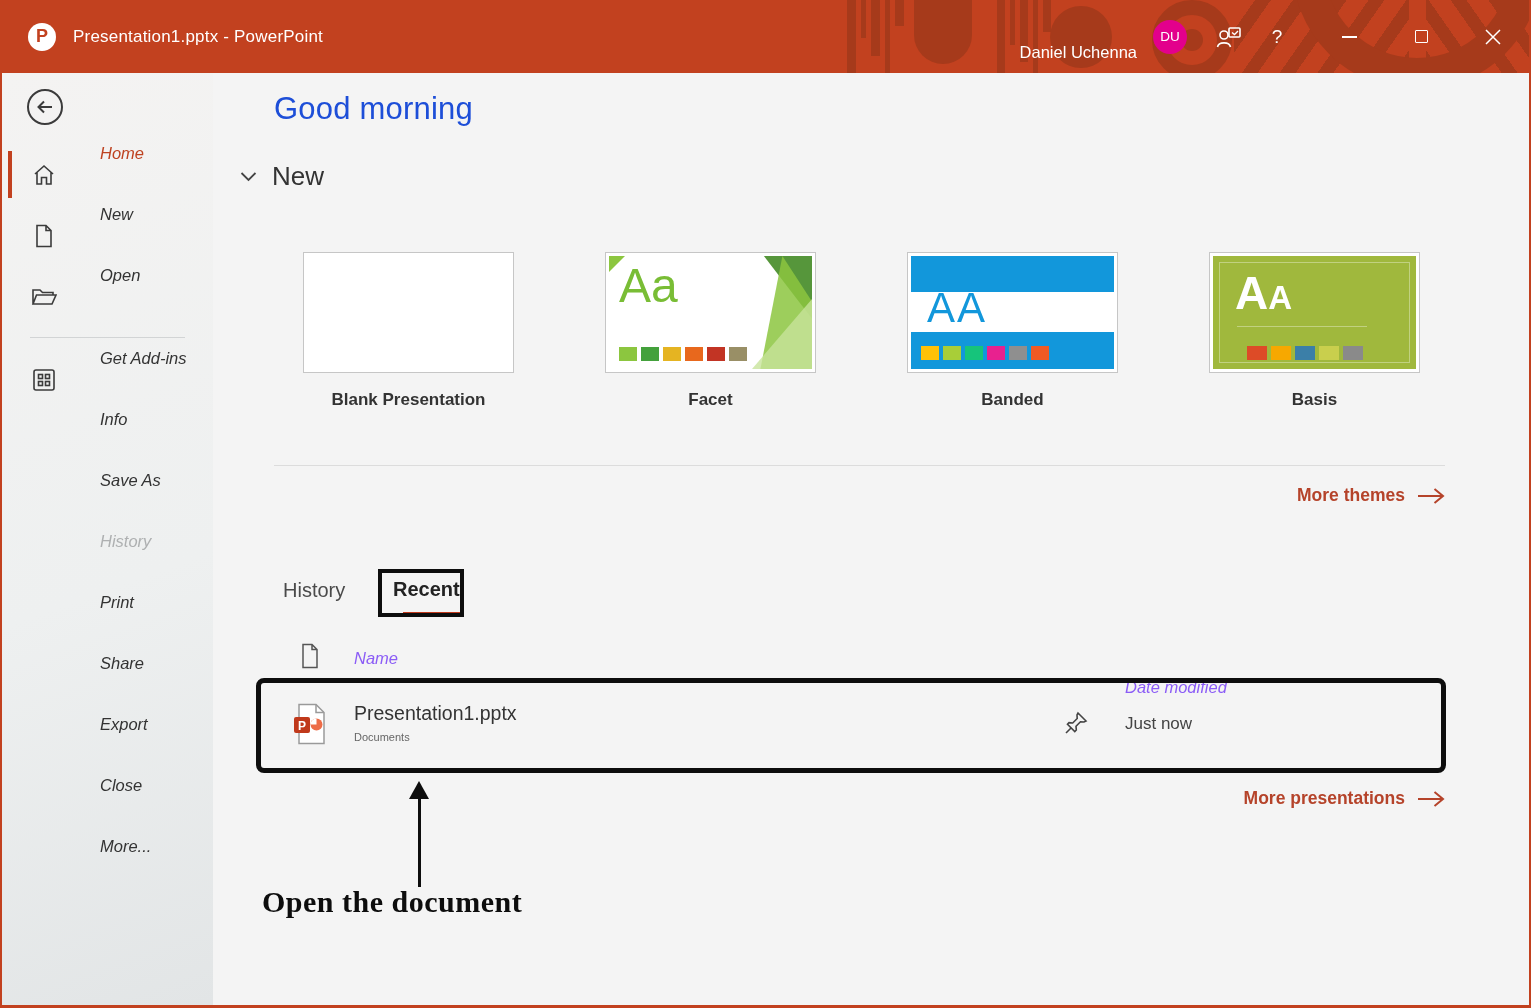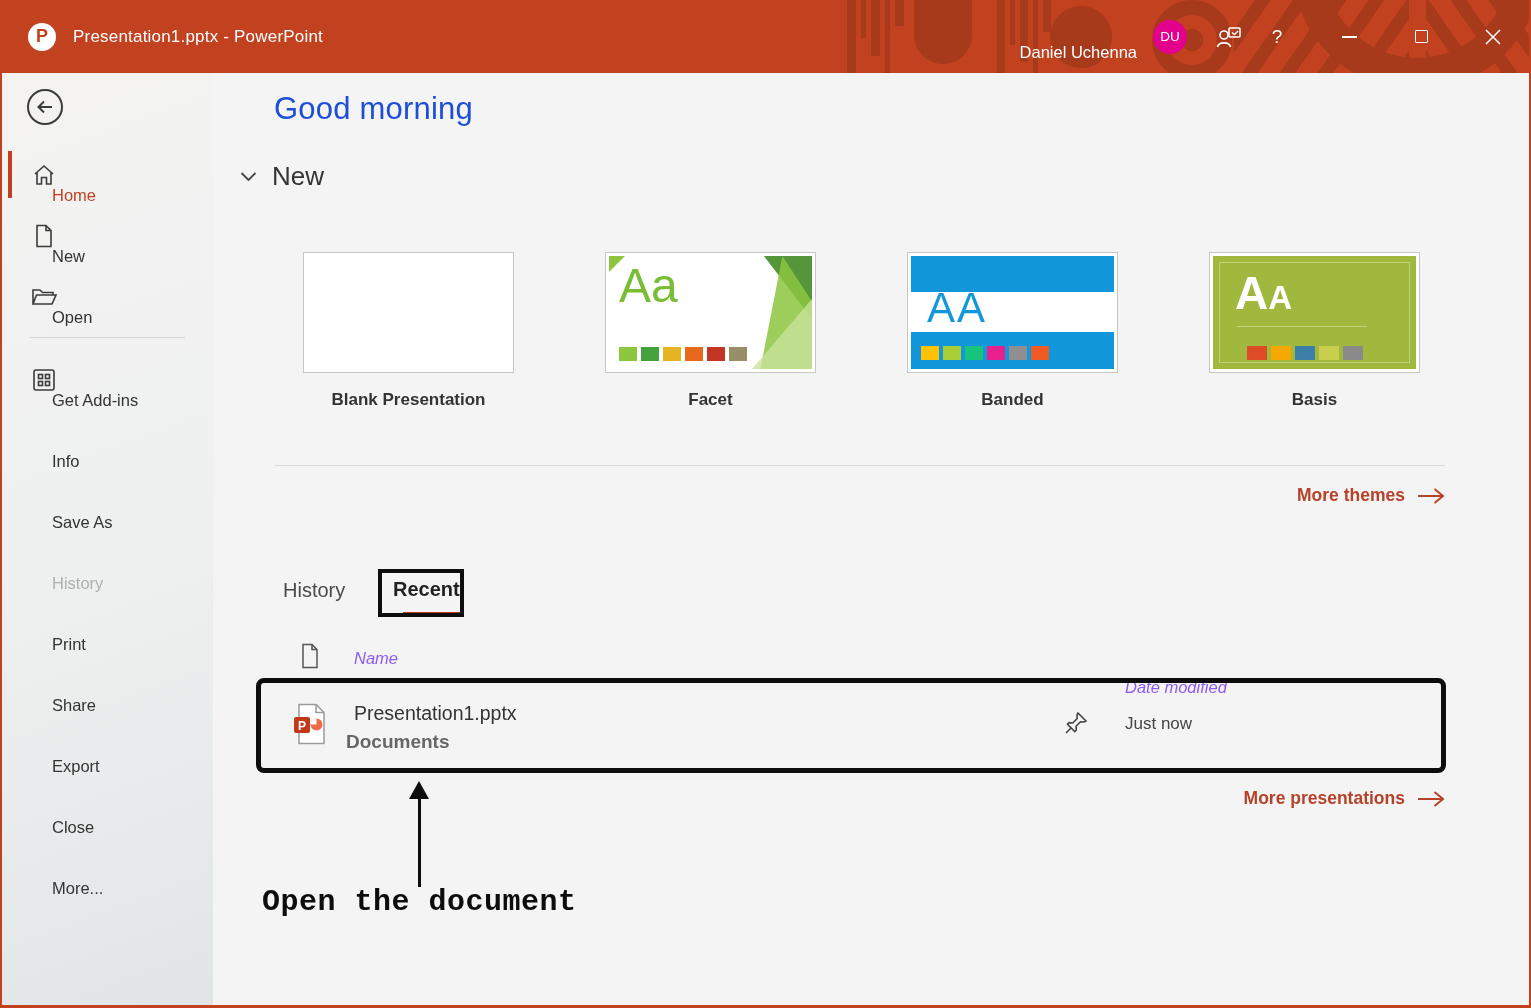--- a/index.html
+++ b/index.html
@@ -34,21 +34,21 @@
   .tb-max i { display:block; width:13px; height:13px; border:1.5px solid #fff; border-radius:1px; }
 
   
   .body { position:absolute; top:73px; left:0; right:0; bottom:0; display:flex; }
 
   .sidebar { position:relative; width:211px; flex:0 0 211px;
              background:linear-gradient(160deg,#f4f3f2 0%,#eef0f0 55%,#e2e5e6 100%); }
   .back-btn { position:absolute; left:25px; top:16px; width:36px; height:36px; border:2px solid #3b3b3b;
               border-radius:50%; display:flex; align-items:center; justify-content:center; }
   .nav { position:absolute; top:71px; left:0; right:0; }
-  .nav-item { position:relative; height:61px; display:flex; align-items:flex-end; padding-left:50px; cursor:default; }
+  .nav-item { position:relative; height:61px; display:flex; align-items:flex-start; padding-left:98px; cursor:default;font-style:italic; }
   .nav-item .nicon { position:absolute; left:29px; top:50%; transform:translateY(-50%); width:26px; height:26px;
                      display:flex; align-items:center; justify-content:center; }
   .nav-label { font-size:16.5px; color:#333; }
   .nav-item.active .nav-label { color:#be4220; }
   .nav-item.active::before { content:""; position:absolute; left:6px; top:7px; width:4px; height:47px; background:#c2411f; }
   .nav-item.disabled .nav-label { color:#aeb0b1; }
   .nav-divider { height:1px; background:#d2d4d5; margin:10px 28px 11px 28px; }
 
   .main { position:relative; flex:1; background:#f4f4f4; }
 
@@ -104,34 +104,34 @@
   .tab-underline { position:absolute; left:190px; top:539px; width:61px; height:3px; background:#c0391b; }
 
   .col-header { position:absolute; font-size:16.5px; color:#8b5cf6;font-style:italic; }
   .hdr-icon { position:absolute; left:87px; top:570px; }
   .hdr-name { left:141px; top:576px; }
   .hdr-date { left:912px; top:605px; }
 
   .row-line { position:absolute; left:61px; width:1171px; height:1px; background:#e0e0e0; }
   .file-icon { position:absolute; left:80px; top:630px; }
   .file-name { position:absolute; left:141px; top:629px; font-size:19.5px; color:#333; }
-  .file-loc  { position:absolute; left:133px; top:658px; font-size:19px; color:#666;font-weight:bold; }
+  .file-loc  { position:absolute; left:141px; top:658px; font-size:11px; color:#666; }
   .pin-btn { position:absolute; left:851px; top:638px; }
   .file-date { position:absolute; left:912px; top:641px; font-size:17px; color:#444; }
 
   
   .ann { position:absolute; border:4px solid #0d0d0d; background:transparent; }
   .ann-pinned { left:165px; top:496px; width:86px; height:48px; }
   .ann-row { left:43px; top:605px; width:1190px; height:95px; border-width:5px; border-radius:8px; }
   .ann-arrow-line { position:absolute; left:205px; top:722px; width:3px; height:92px; background:#0d0d0d; }
   .ann-arrow-head { position:absolute; left:196px; top:708px; width:0; height:0;
                     border-left:10px solid transparent; border-right:10px solid transparent;
                     border-bottom:18px solid #0d0d0d; }
   .ann-text { position:absolute; left:49px; top:812px; font-size:30px; font-weight:bold; color:#0d0d0d;
-              letter-spacing:0.5px; font-family:Liberation Mono, monospace; }
+              letter-spacing:0.5px; font-family:Liberation Serif, serif; }
 
   svg { display:block; }
 </style>
 </head>
 <body>
 
 <div class="window">
 
   <div class="titlebar">
 

